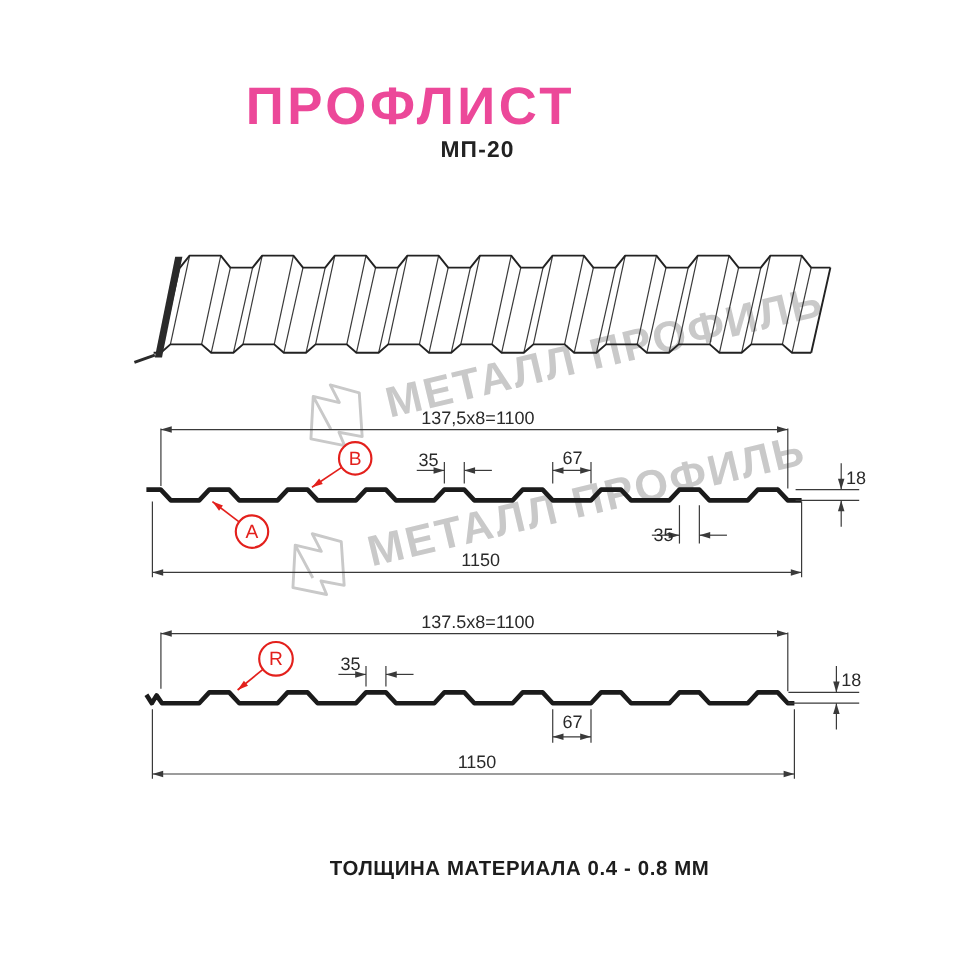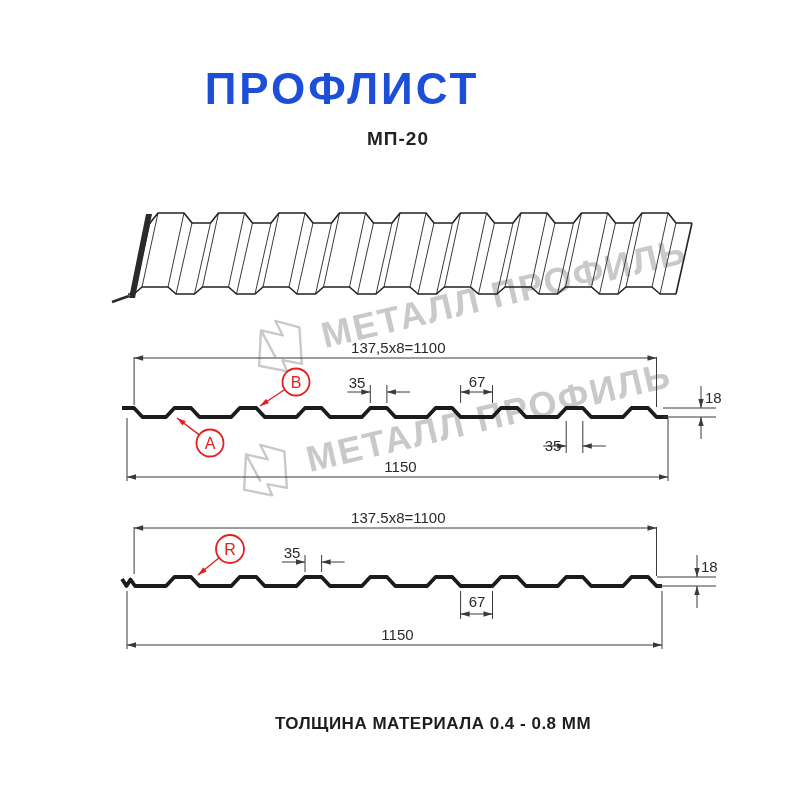--- a/index.html
+++ b/index.html
@@ -1,20 +1,20 @@
 <!DOCTYPE html>
 <html><head>
 <meta charset="utf-8">
 <style>
   html,body{margin:0;padding:0;background:#ffffff;}
   .canvas{position:relative;width:800px;height:800px;background:#ffffff;overflow:hidden;
           font-family:"Liberation Sans",sans-serif;}
   .title{position:absolute;top:64px;left:0;width:684px;text-align:center;
-         font-size:44px;font-weight:bold;letter-spacing:3px;color:#1d4ed8;}
-  .subtitle{position:absolute;top:128px;left:0;width:796px;text-align:center;
+         font-size:44px;font-weight:bold;letter-spacing:3px;color:#ec4899;}
+  .subtitle{position:absolute;top:115px;left:0;width:796px;text-align:center;
          font-size:19px;font-weight:bold;letter-spacing:1px;color:#222;}
   .footer{position:absolute;top:714px;left:0;width:800px;text-align:center;
          font-size:17px;font-weight:bold;letter-spacing:.5px;color:#1d1d1d;padding-left:33px;}
   .wm{position:absolute;display:flex;align-items:center;gap:14px;z-index:1;
       transform-origin:left center;transform:rotate(-13.3deg);pointer-events:none;}
   .wm .wm-text{font-size:36px;font-weight:bold;letter-spacing:2px;color:#c9c9c9;white-space:nowrap;}
   .wm1{left:252px;top:318px;height:70px;}
   .wm2{left:237px;top:442px;height:70px;}
   svg.draw{position:absolute;z-index:2;overflow:visible;}
   #iso{left:100px;top:200px;}

